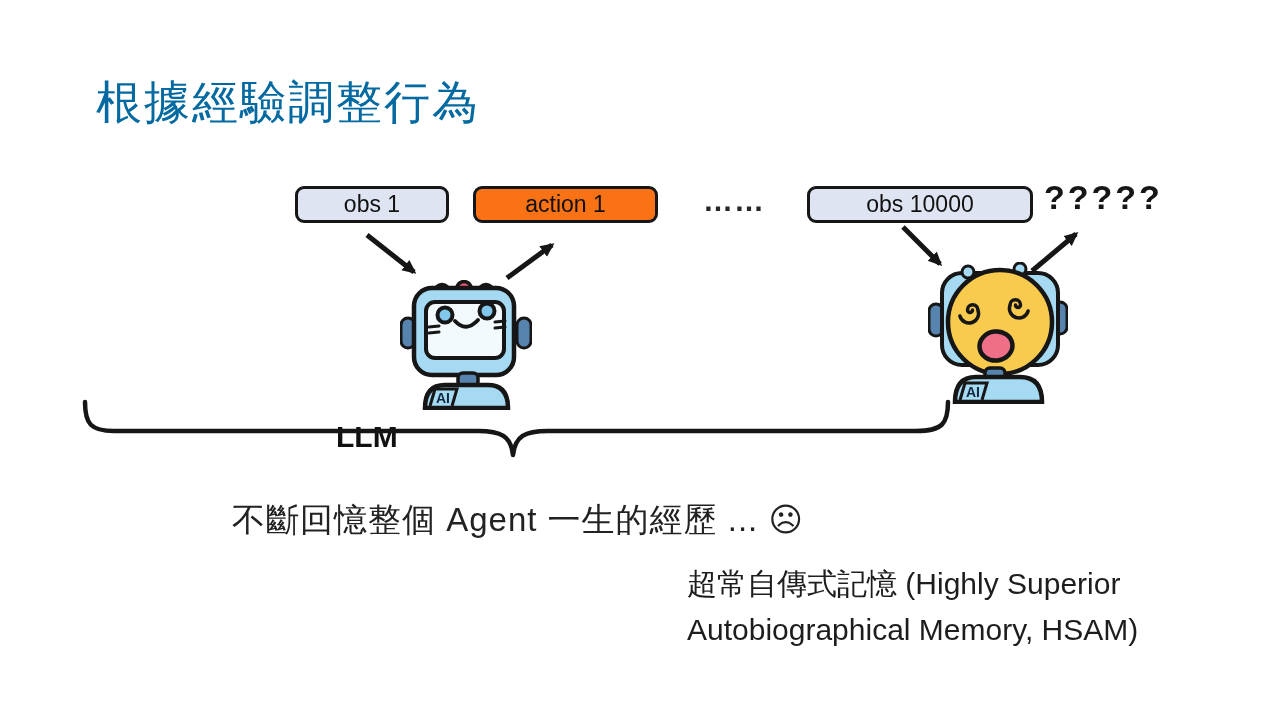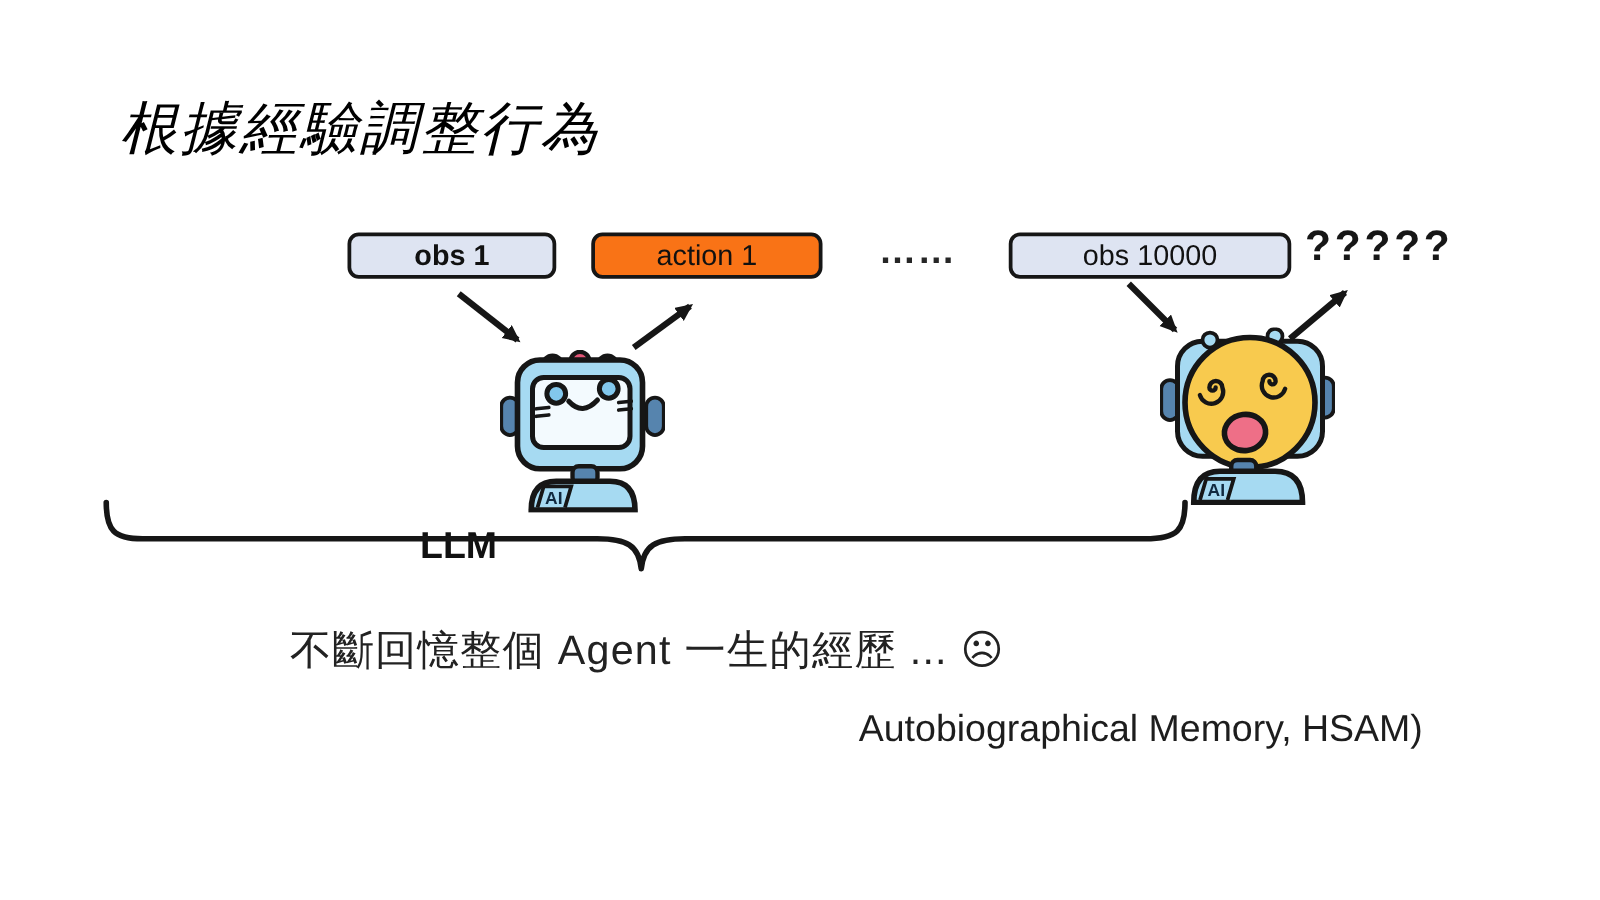--- a/index.html
+++ b/index.html
@@ -3,30 +3,30 @@
 <meta charset="utf-8">
 <style>
   html,body { margin:0; padding:0; background:#ffffff; }
   .slide {
     position:relative; width:1280px; height:720px; background:#ffffff;
     overflow:hidden; font-family:"Liberation Sans", sans-serif; color:#161616;
   }
   .abs { position:absolute; }
   .title {
     left:96px; top:72px; font-size:46px; font-weight:400; letter-spacing:2px;
-    color:#000000; white-space:nowrap;font-style:italic;
+    color:#0369a1; white-space:nowrap;
   }
   .seq-box {
     top:186px; height:37px; box-sizing:border-box;
     border:3px solid #161616; border-radius:9px;
     display:flex; align-items:center; justify-content:center;
     font-size:23px; color:#111;
   }
   .goal   { left:88px;  width:182px; background:#F6C96E; }
-  .obs1   { left:278px; width:167px; background:#DEE4F2;font-weight:bold; }
+  .obs1   { left:295px; width:154px; background:#DEE4F2; }
   .action1{ left:473px; width:185px; background:#f97316; }
   .obs10k { left:807px; width:226px; background:#DEE4F2; }
   .dots   { left:703px; top:184px; font-size:30px; font-weight:700; color:#262626; letter-spacing:1px; }
   .qmarks { left:1044px; top:178px; font-size:34px; font-weight:600; color:#161616; letter-spacing:3px; }
   .llm-label { left:336px; top:376px; font-size:30px; font-weight:700; color:#111;margin-top:44px; }
   .caption {
     left:232px; top:498px; font-size:33px; color:#222; white-space:nowrap; letter-spacing:1px;
   }
   .notes {
     left:687px; top:561px; width:560px; font-size:30px; line-height:46px; color:#1d1d1d;
@@ -129,16 +129,17 @@
     <text x="38" y="135" font-size="14" font-weight="bold" fill="#10293f" font-family="Liberation Sans, sans-serif">AI</text>
   </svg>
 
   <svg class="abs" style="left:78px; top:398px;" width="880" height="64">
     <path d="M7 4 C7 26 13 33 36 33 L400 33 C423 33 433 38 435 57 C437 38 447 33 470 33 L838 33 C864 33 870 26 870 4" fill="none" stroke="#161616" stroke-width="4.5" stroke-linecap="round" stroke-linejoin="round"></path>
   </svg>
 
   <div class="abs caption">不斷回憶整個 Agent 一生的經歷 ... ☹</div>
 
   <div class="abs notes">
+    <div>超常自傳式記憶 (Highly Superior</div>
     <div>Autobiographical Memory, HSAM)</div>
   </div>
 
 </div>
 
 </body></html>

